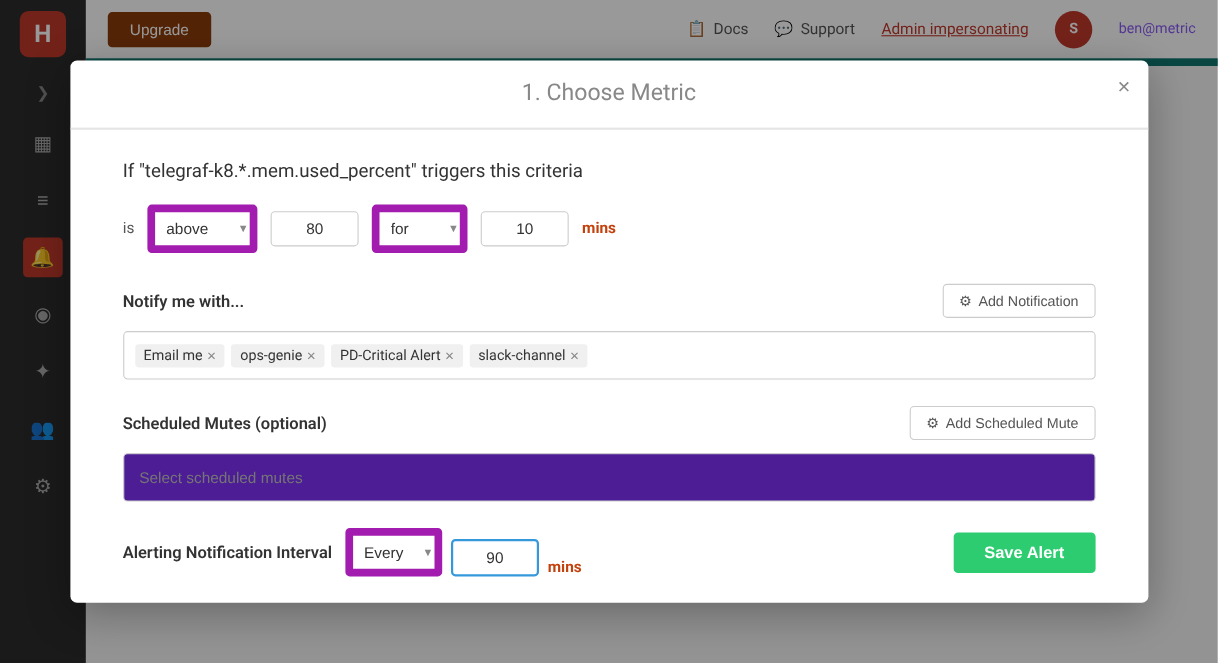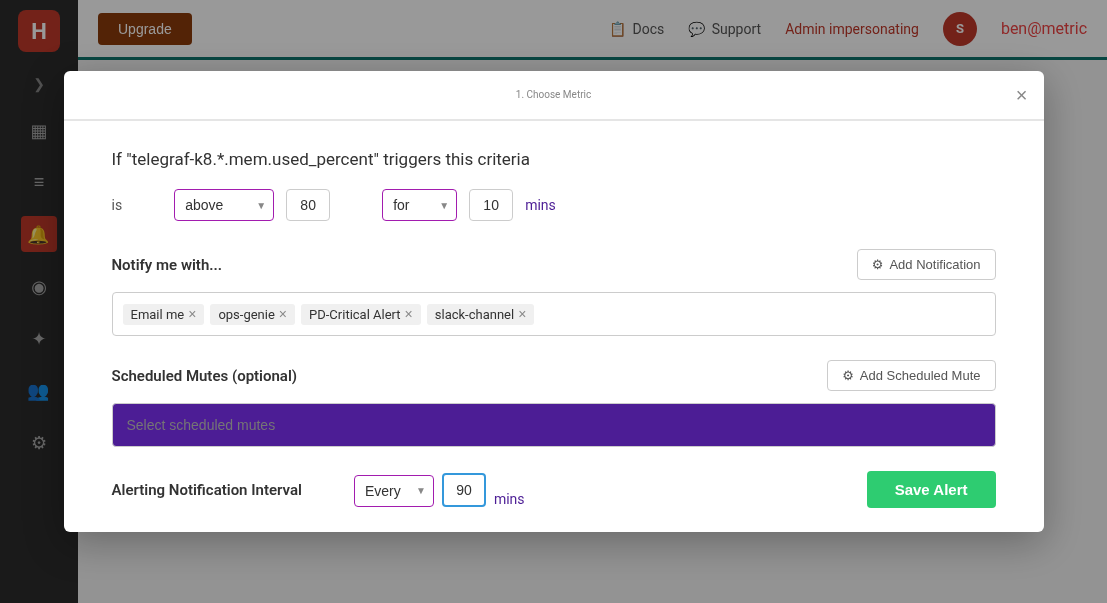--- a/index.html
+++ b/index.html
@@ -13,21 +13,21 @@
     }
 
     
     .top-nav {
       position: fixed;
       top: 0;
       left: 0;
       right: 0;
       height: 60px;
       background: #fff;
-      border-bottom: 3px solid #0f766e;
+      border-bottom: 7px solid #0f766e;
       display: flex;
       align-items: center;
       z-index: 10;
       padding: 0 20px;
     }
 
     
     .sidebar {
       position: fixed;
       left: 0;
@@ -105,20 +105,21 @@
       display: flex;
       align-items: center;
       gap: 6px;
       color: #555;
       font-size: 14px;
       cursor: pointer;
     }
     .admin-text {
       color: #c0392b;
       font-size: 14px;
+      text-decoration: underline;
     }
     .avatar {
       width: 34px;
       height: 34px;
       background: #c0392b;
       border-radius: 50%;
       display: flex;
       align-items: center;
       justify-content: center;
       color: #fff;
@@ -162,21 +163,21 @@
     
     .modal-tabs {
       display: flex;
       justify-content: center;
       border-bottom: 2px solid #e5e5e5;
       padding: 0;
       gap: 0;
     }
     .modal-tab {
       padding: 18px 32px;
-      font-size: 10px;
+      font-size: 21px;
       color: #888;
       cursor: pointer;
       border-bottom: 3px solid transparent;
       margin-bottom: -2px;
     }
     .modal-tab.active {
       color: #e05c00;
       border-bottom-color: #e05c00;
       font-weight: 500;
     }
@@ -203,49 +204,49 @@
       font-size: 14px;
     }
     .select-wrap {
       position: relative;
       display: inline-flex;
       align-items: center;
     }
     .form-select {
       appearance: none;
       -webkit-appearance: none;
-      border: 1px solid #a21caf;
+      border: 7px solid #a21caf;
       border-radius: 4px;
       padding: 7px 28px 7px 10px;
       font-size: 14px;
       color: #333;
       background: #fff;
       cursor: pointer;
       min-width: 100px;
-      margin-left: 40px;
     }
     .select-arrow {
       position: absolute;
       right: 8px;
       color: #888;
       pointer-events: none;
       font-size: 10px;
     }
     .form-input {
       border: 1px solid #ccc;
       border-radius: 4px;
       padding: 7px 10px;
       font-size: 14px;
       color: #333;
-      width: 44px;
+      width: 80px;
       text-align: center;
     }
     .unit-text {
-      color: #4c1d95;
-      font-size: 14px;
+      color: #c2410c;
+      font-size: 14px;
+      font-weight: bold;
     }
 
     
     .section-header {
       display: flex;
       align-items: center;
       justify-content: space-between;
       margin-bottom: 12px;
     }
     .section-title {
@@ -388,21 +389,21 @@
       <span>Docs</span>
     </div>
     <div class="nav-link">
       <span>💬</span>
       <span>Support</span>
     </div>
     <span class="admin-text">Admin impersonating</span>
     <div class="avatar">
       <span>S</span>
     </div>
-    <span style="font-size:16px;color:#ef4444;">ben@metric</span>
+    <span style="font-size:13px;color:#8b5cf6;">ben@metric</span>
   </div>
 </div>
 
 <div class="overlay">
   <div class="modal">
 
     <button class="modal-close">×</button>
 
     <div class="modal-tabs">
       <div class="modal-tab">

